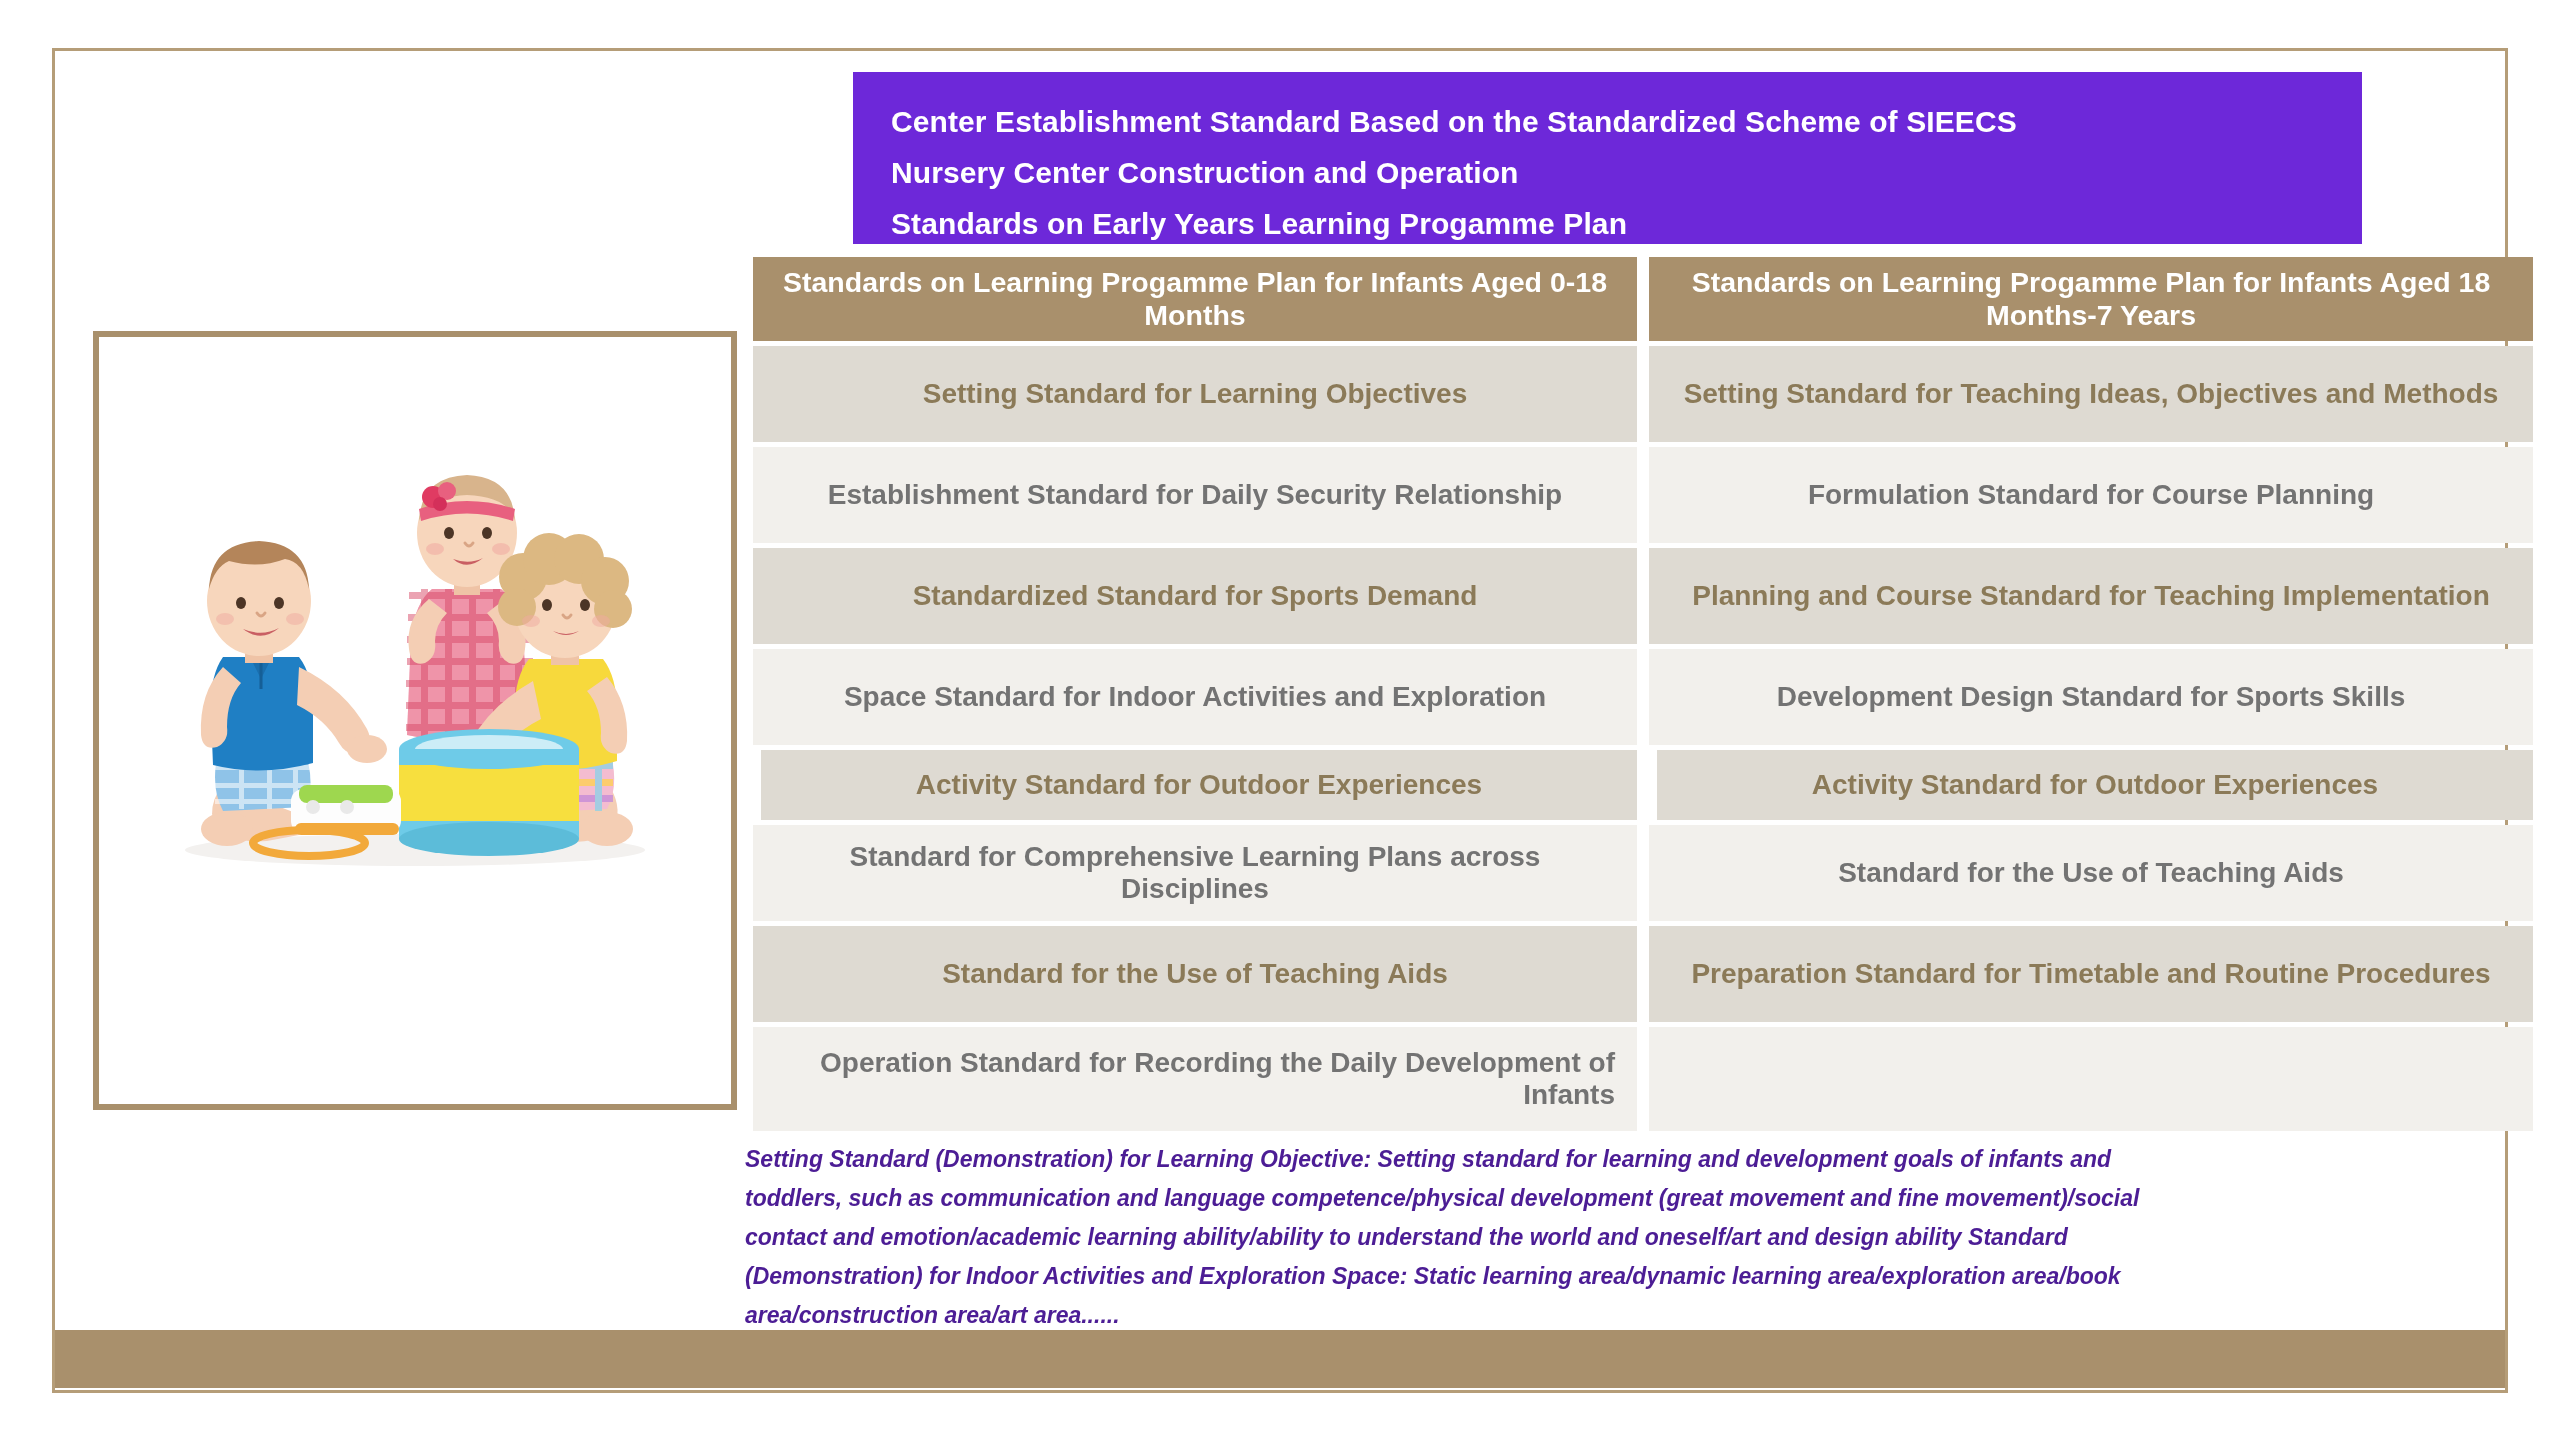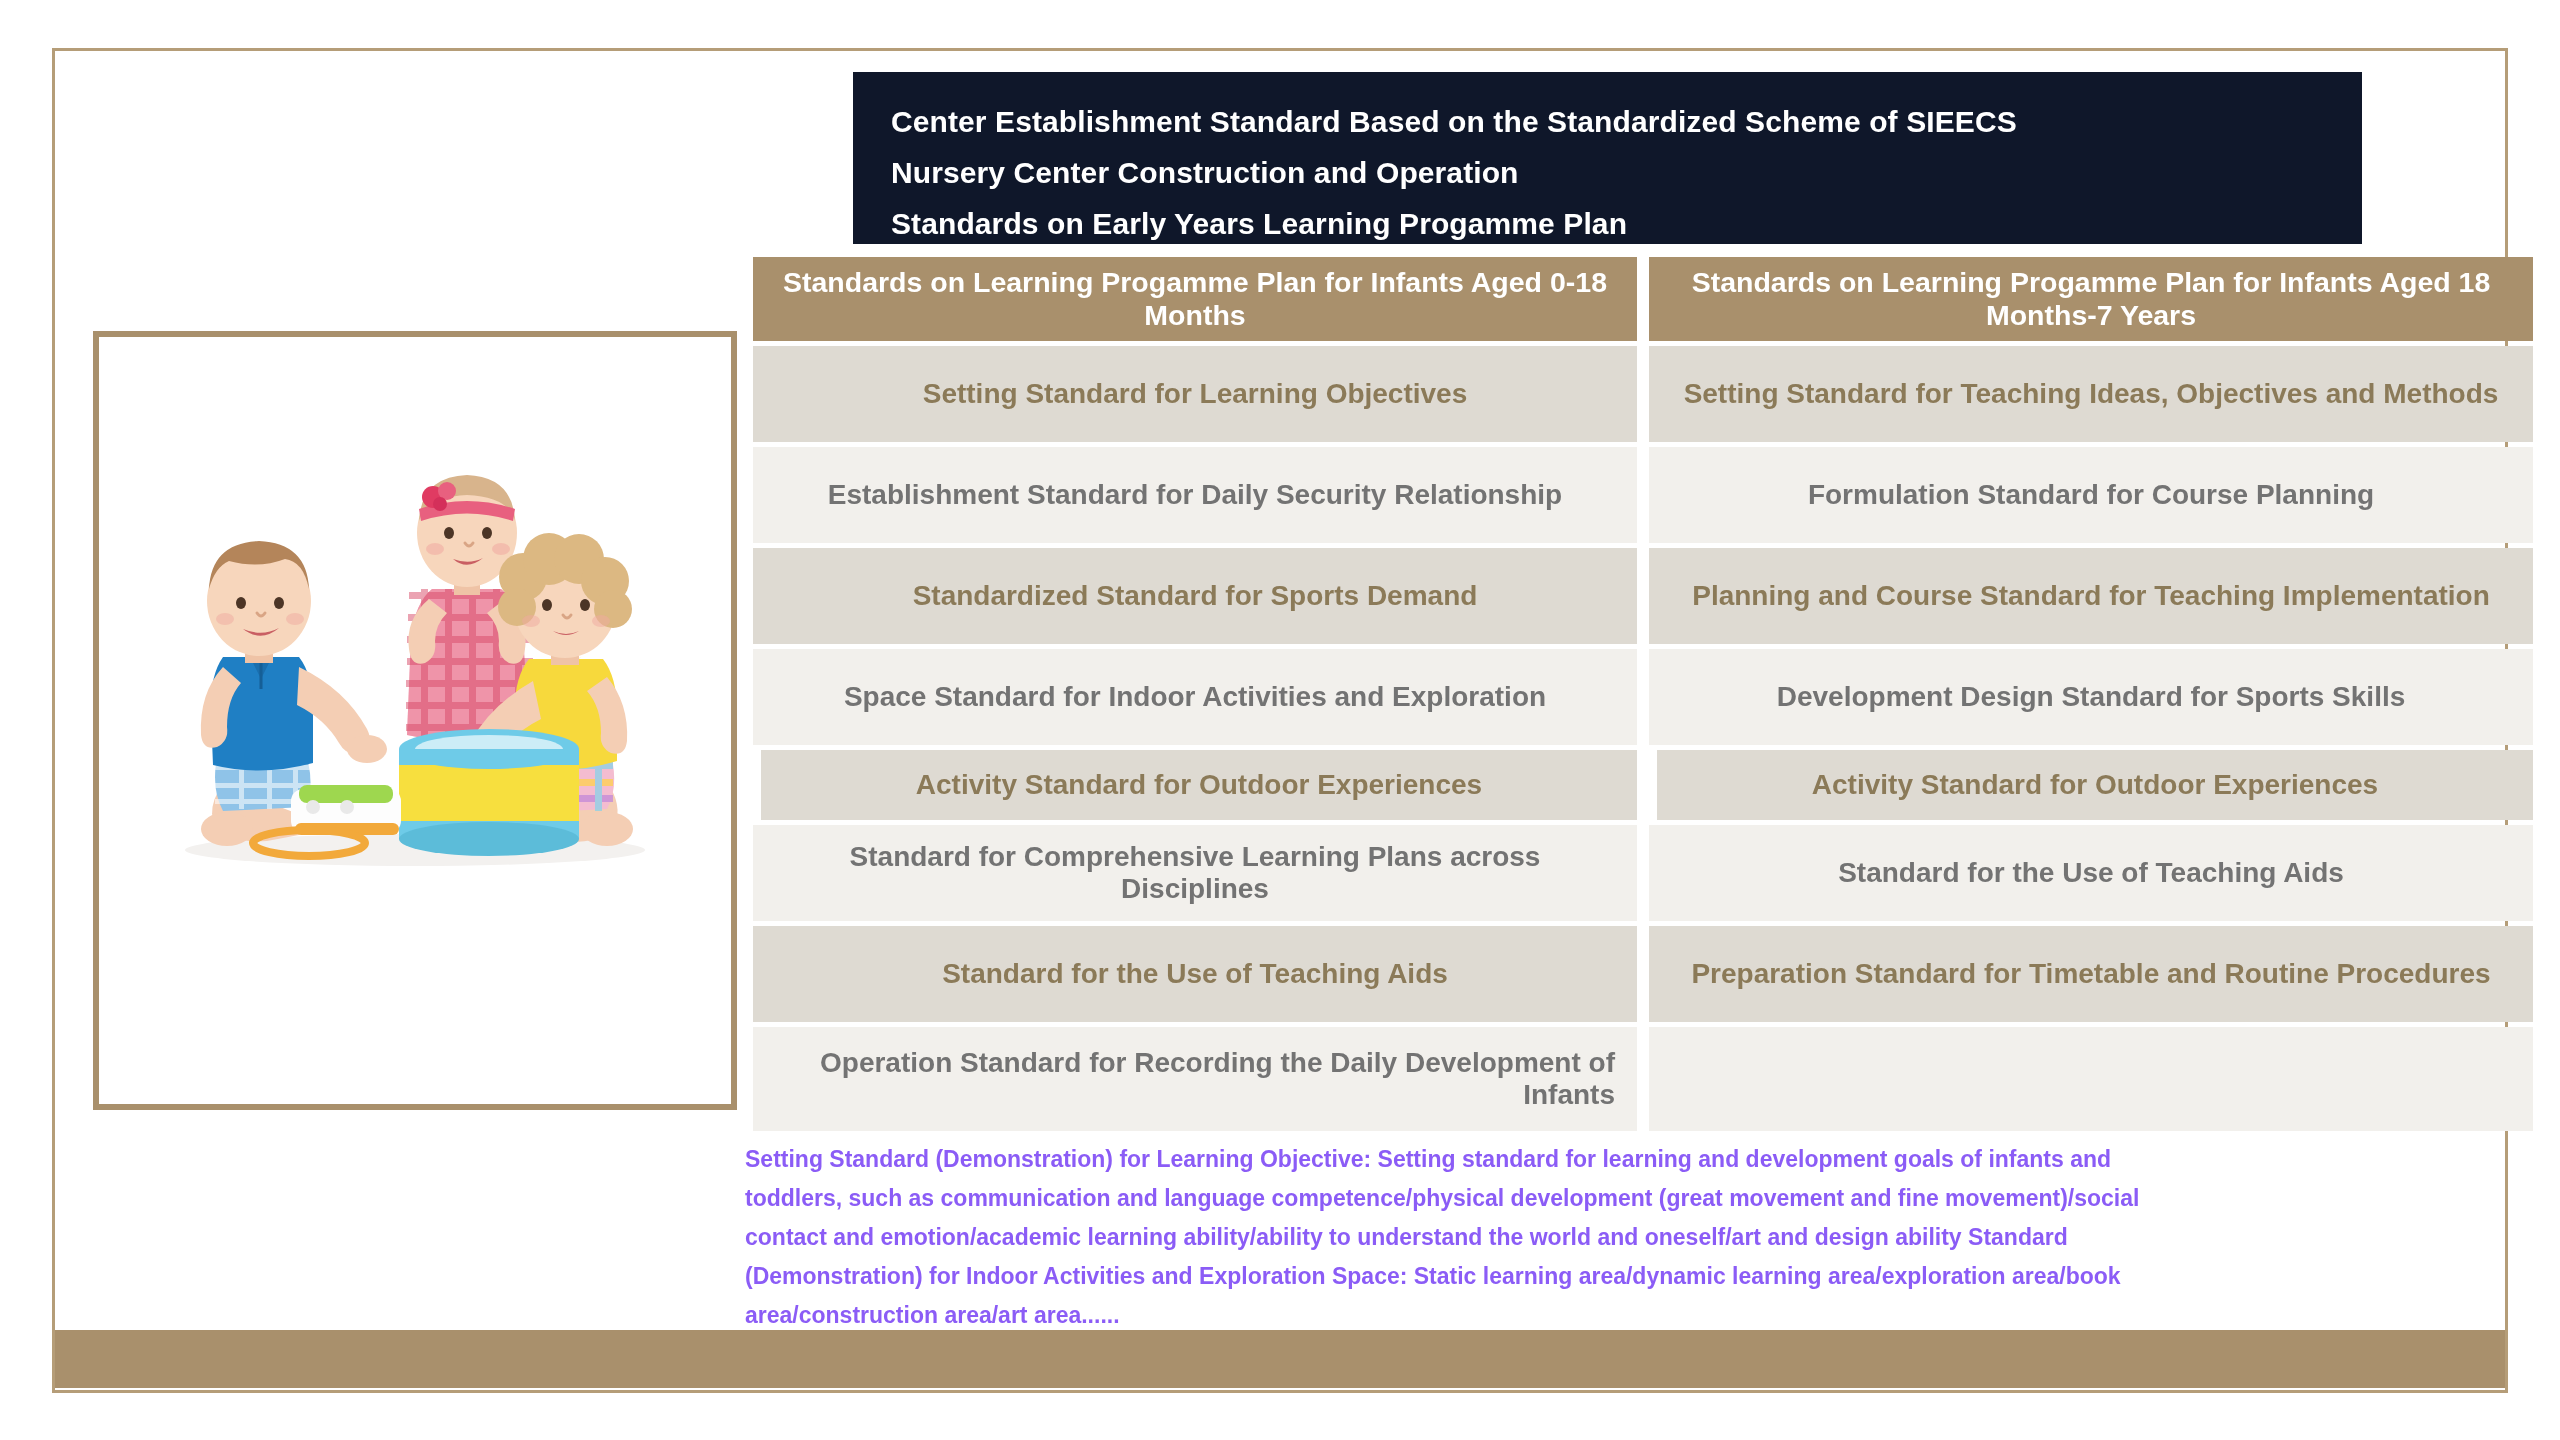--- a/index.html
+++ b/index.html
@@ -61,21 +61,21 @@
     overflow: hidden;
   }
 
   
   .header-banner {
     position: absolute;
     left: 853px;
     top: 72px;
     width: 1509px;
     height: 172px;
-    background: #0f172a;
+    background: #6d28d9;
     box-sizing: border-box;
     padding: 24px 0 0 38px;
   }
   .header-line {
     color: #ffffff;
     font-size: 30px;
     font-weight: bold;
     line-height: 51px;
     letter-spacing: 0.1px;
     white-space: nowrap;
@@ -120,24 +120,25 @@
   .h-110 { height: 96px; }
   .h-70  { height: 70px; margin-left: 8px; }
   .h-100 { height: 104px; text-align: right; }
 
   
   .overlay-paragraph {
     position: absolute;
     left: 745px;
     top: 1140px;
     width: 1460px;
-    color: #8b5cf6;
+    color: #4c1d95;
     font-size: 23px;
     font-weight: bold;
     line-height: 39px;
+    font-style: italic;
   }
 </style>
 </head>
 <body>
 
 <div class="slide">
 
   <div class="slide-frame"></div>
 
   <div class="header-banner">

